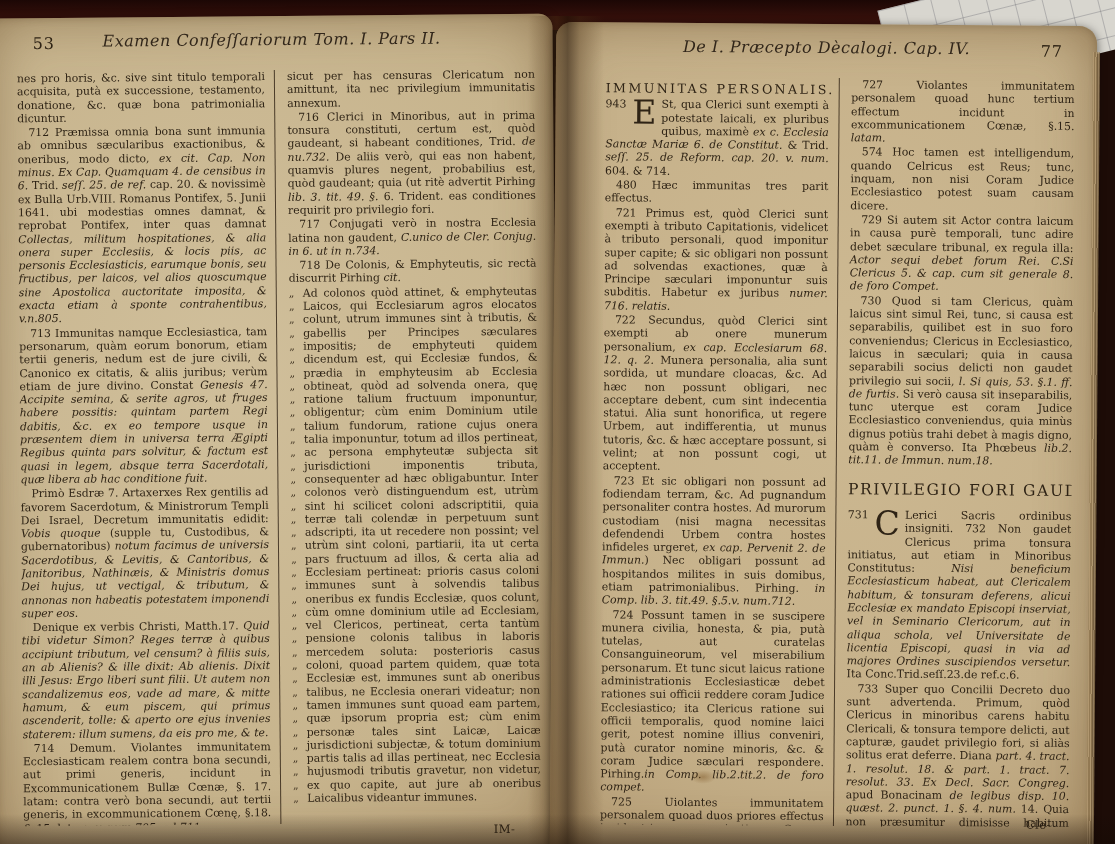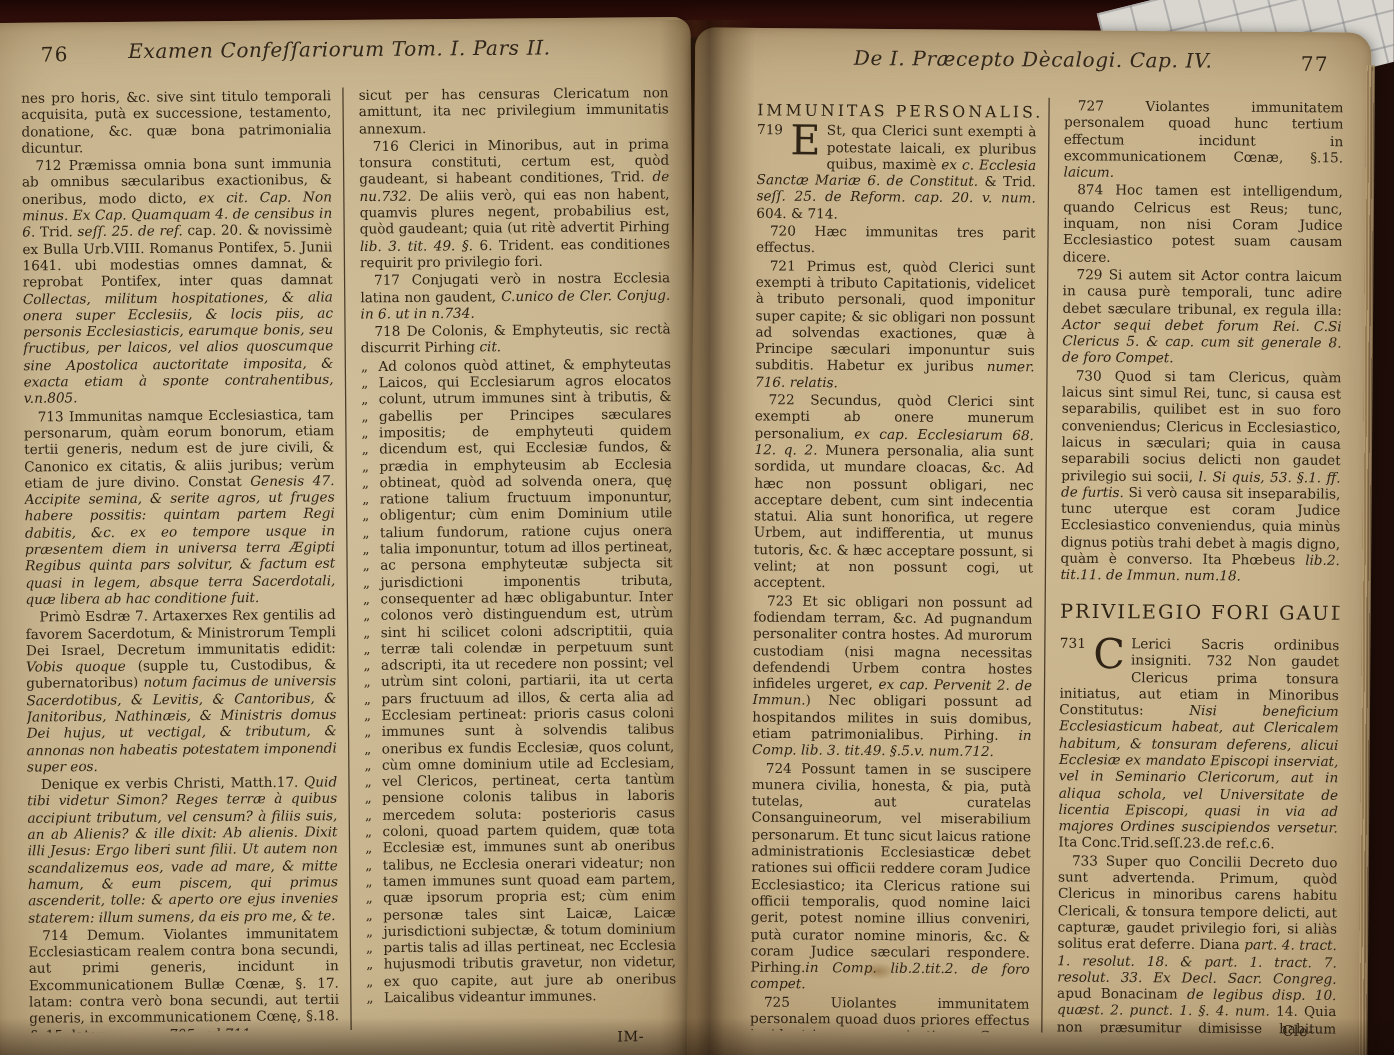--- a/index.html
+++ b/index.html
@@ -59,21 +59,21 @@
   .stain{position:absolute;border-radius:50%;pointer-events:none;z-index:3;}
 </style>
 </head>
 <body>
 
 <div class="top-band"></div>
 <div class="checker"></div>
 
 <div class="page page-left">
   <div class="ph">
-    <span class="pnum l">76</span>
+    <span class="pnum l">53</span>
     <div class="rtitle">Examen Confeſſariorum Tom. I. Pars II.</div>
   </div>
   <div class="cols">
     <div class="col divider">
         <p class="para"><span>nes pro horis, &amp;c. sive sint titulo temporali acquisita, putà ex successione, testamento, donatione, &amp;c. quæ bona patrimonialia dicuntur.</span></p>
         <p class="para ind"><span>712 Præmissa omnia bona sunt immunia ab omnibus sæcularibus exactionibus, &amp; oneribus, modo dicto, </span><span class="it">ex cit. Cap. Non minus. Ex Cap. Quamquam 4. de censibus in 6. </span><span>Trid. </span><span class="it">seſſ. 25. de ref. </span><span>cap. 20. &amp; novissimè ex Bulla Urb.VIII. Romanus Pontifex, 5. Junii 1641. ubi modestias omnes damnat, &amp; reprobat Pontifex, inter quas damnat </span><span class="it">Collectas, militum hospitationes, &amp; alia onera super Ecclesiis, &amp; locis piis, ac personis Ecclesiasticis, earumque bonis, seu fructibus, per laicos, vel alios quoscumque sine Apostolica auctoritate imposita, &amp; exacta etiam à sponte contrahentibus, v.n.805.</span></p>
         <p class="para ind"><span>713 Immunitas namque Ecclesiastica, tam personarum, quàm eorum bonorum, etiam tertii generis, nedum est de jure civili, &amp; Canonico ex citatis, &amp; aliis juribus; verùm etiam de jure divino. Constat </span><span class="it">Genesis 47. Accipite semina, &amp; serite agros, ut fruges habere possitis: quintam partem Regi dabitis, &amp;c. ex eo tempore usque in præsentem diem in universa terra Ægipti Regibus quinta pars solvitur, &amp; factum est quasi in legem, absque terra Sacerdotali, quæ libera ab hac conditione fuit.</span></p>
         <p class="para ind"><span>Primò Esdræ 7. Artaxerxes Rex gentilis ad favorem Sacerdotum, &amp; Ministrorum Templi Dei Israel, Decretum immunitatis edidit: </span><span class="it">Vobis quoque </span><span>(supple tu, Custodibus, &amp; gubernatoribus) </span><span class="it">notum facimus de universis Sacerdotibus, &amp; Levitis, &amp; Cantoribus, &amp; Janitoribus, Nathinæis, &amp; Ministris domus Dei hujus, ut vectigal, &amp; tributum, &amp; annonas non habeatis potestatem imponendi super eos.</span></p>
         <p class="para ind"><span>Denique ex verbis Christi, Matth.17. </span><span class="it">Quid tibi videtur Simon? Reges terræ à quibus accipiunt tributum, vel censum? à filiis suis, an ab Alienis? &amp; ille dixit: Ab alienis. Dixit illi Jesus: Ergo liberi sunt filii. Ut autem non scandalizemus eos, vade ad mare, &amp; mitte hamum, &amp; eum piscem, qui primus ascenderit, tolle: &amp; aperto ore ejus invenies staterem: illum sumens, da eis pro me, &amp; te.</span></p>
         <p class="para ind"><span>714 Demum. Violantes immunitatem Ecclesiasticam realem contra bona secundi, aut primi generis, incidunt in Excommunicationem Bullæ Cœnæ, §. 17. latam: contra verò bona secundi, aut tertii generis, in excommunicationem Cœnę, §.18. &amp; 15. latam, </span><span class="it">v. num.705. ad 711.</span></p>
@@ -149,31 +149,31 @@
 </div>
 
 <div class="page page-right">
   <div class="ph">
     <div class="rtitle">De I. Præcepto Dècalogi. Cap. IV.</div>
     <span class="pnum r">77</span>
   </div>
   <div class="cols">
     <div class="col divider">
         <div class="shead">IMMUNITAS PERSONALIS.</div>
-        <p class="para"><span class="pn">719</span><span class="dc">E</span><span>St, qua Clerici sunt exempti à potestate laicali, ex pluribus quibus, maximè </span><span class="it">ex c. Ecclesia Sanctæ Mariæ 6. de Constitut. </span><span>&amp; Trid. </span><span class="it">seſſ. 25. de Reform. cap. 20. v. num. </span><span>604. &amp; 714.</span></p>
-        <p class="para ind"><span>720 Hæc immunitas tres parit effectus.</span></p>
+        <p class="para"><span class="pn">943</span><span class="dc">E</span><span>St, qua Clerici sunt exempti à potestate laicali, ex pluribus quibus, maximè </span><span class="it">ex c. Ecclesia Sanctæ Mariæ 6. de Constitut. </span><span>&amp; Trid. </span><span class="it">seſſ. 25. de Reform. cap. 20. v. num. </span><span>604. &amp; 714.</span></p>
+        <p class="para ind"><span>480 Hæc immunitas tres parit effectus.</span></p>
         <p class="para ind"><span>721 Primus est, quòd Clerici sunt exempti à tributo Capitationis, videlicet à tributo personali, quod imponitur super capite; &amp; sic obligari non possunt ad solvendas exactiones, quæ à Principe sæculari imponuntur suis subditis. Habetur ex juribus </span><span class="it">numer. 716. relatis.</span></p>
         <p class="para ind"><span>722 Secundus, quòd Clerici sint exempti ab onere munerum personalium, </span><span class="it">ex cap. Ecclesiarum 68. 12. q. 2. </span><span>Munera personalia, alia sunt sordida, ut mundare cloacas, &amp;c. Ad hæc non possunt obligari, nec acceptare debent, cum sint indecentia statui. Alia sunt honorifica, ut regere Urbem, aut indifferentia, ut munus tutoris, &amp;c. &amp; hæc acceptare possunt, si velint; at non possunt cogi, ut acceptent.</span></p>
         <p class="para ind"><span>723 Et sic obligari non possunt ad fodiendam terram, &amp;c. Ad pugnandum personaliter contra hostes. Ad murorum custodiam (nisi magna necessitas defendendi Urbem contra hostes infideles urgeret, </span><span class="it">ex cap. Pervenit 2. de Immun.</span><span>) Nec obligari possunt ad hospitandos milites in suis domibus, etiam patrimonialibus. Pirhing. </span><span class="it">in Comp. lib. 3. tit.49. §.5.v. num.712.</span></p>
         <p class="para ind"><span>724 Possunt tamen in se suscipere munera civilia, honesta, &amp; pia, putà tutelas, aut curatelas Consanguineorum, vel miserabilium personarum. Et tunc sicut laicus ratione administrationis Ecclesiasticæ debet rationes sui officii reddere coram Judice Ecclesiastico; ita Clericus ratione sui officii temporalis, quod nomine laici gerit, potest nomine illius conveniri, putà curator nomine minoris, &amp;c. &amp; coram Judice sæculari respondere. Pirhing.</span><span class="it">in Comp. lib.2.tit.2. de foro compet.</span></p>
         <p class="para ind"><span>725 Uiolantes immunitatem personalem quoad duos priores effectus incidunt in excommunicationem Cœnæ, §. 18. &amp; 15. </span></p>
       </div>
     <div class="col c2">
-        <p class="para ind"><span>727 Violantes immunitatem personalem quoad hunc tertium effectum incidunt in excommunicationem Cœnæ, §.15. </span><span class="it">laicum.</span></p>
-        <p class="para ind"><span>874 Hoc tamen est intelligendum, quando Celricus est Reus; tunc, inquam, non nisi Coram Judice Ecclesiastico potest suam causam dicere.</span></p>
+        <p class="para ind"><span>727 Violantes immunitatem personalem quoad hunc tertium effectum incidunt in excommunicationem Cœnæ, §.15. </span><span class="it">latam.</span></p>
+        <p class="para ind"><span>574 Hoc tamen est intelligendum, quando Celricus est Reus; tunc, inquam, non nisi Coram Judice Ecclesiastico potest suam causam dicere.</span></p>
         <p class="para ind"><span>729 Si autem sit Actor contra laicum in causa purè temporali, tunc adire debet sæculare tribunal, ex regula illa: </span><span class="it">Actor sequi debet forum Rei. C.Si Clericus 5. &amp; cap. cum sit generale 8. de foro Compet.</span></p>
         <p class="para ind"><span>730 Quod si tam Clericus, quàm laicus sint simul Rei, tunc, si causa est separabilis, quilibet est in suo foro conveniendus; Clericus in Ecclesiastico, laicus in sæculari; quia in causa separabili socius delicti non gaudet privilegio sui socii, </span><span class="it">l. Si quis, 53. §.1. ff. de furtis. </span><span>Si verò causa sit inseparabilis, tunc uterque est coram Judice Ecclesiastico conveniendus, quia minùs dignus potiùs trahi debet à magis digno, quàm è converso. Ita Phœbeus </span><span class="it">lib.2. tit.11. de Immun. num.18.</span></p>
         <div class="shead lg">PRIVILEGIO FORI GAUDENT</div>
         <p class="para"><span class="pn">731</span><span class="dc">C</span><span>Lerici Sacris ordinibus insigniti. 732 Non gaudet Clericus prima tonsura initiatus, aut etiam in Minoribus Constitutus: </span><span class="it">Nisi beneficium Ecclesiasticum habeat, aut Clericalem habitum, &amp; tonsuram deferens, alicui Ecclesiæ ex mandato Episcopi inserviat, vel in Seminario Clericorum, aut in aliqua schola, vel Universitate de licentia Episcopi, quasi in via ad majores Ordines suscipiendos versetur. </span><span>Ita Conc.Trid.seſſ.23.de ref.c.6.</span></p>
         <p class="para ind"><span>733 Super quo Concilii Decreto duo sunt advertenda. Primum, quòd Clericus in minoribus carens habitu Clericali, &amp; tonsura tempore delicti, aut capturæ, gaudet privilegio fori, si aliàs solitus erat deferre. Diana </span><span class="it">part. 4. tract. 1. resolut. 18. &amp; part. 1. tract. 7. resolut. 33. Ex Decl. Sacr. Congreg. </span><span>apud Bonacinam </span><span class="it">de legibus disp. 10. quæst. 2. punct. 1. §. 4. num.</span><span> 14. Quia non præsumitur dimisisse habitum animo deserendi, sed commodiùs delictum patrandi.</span></p>
       </div>
   </div>
   <div class="catch">Cle-</div>
 </div>
 

